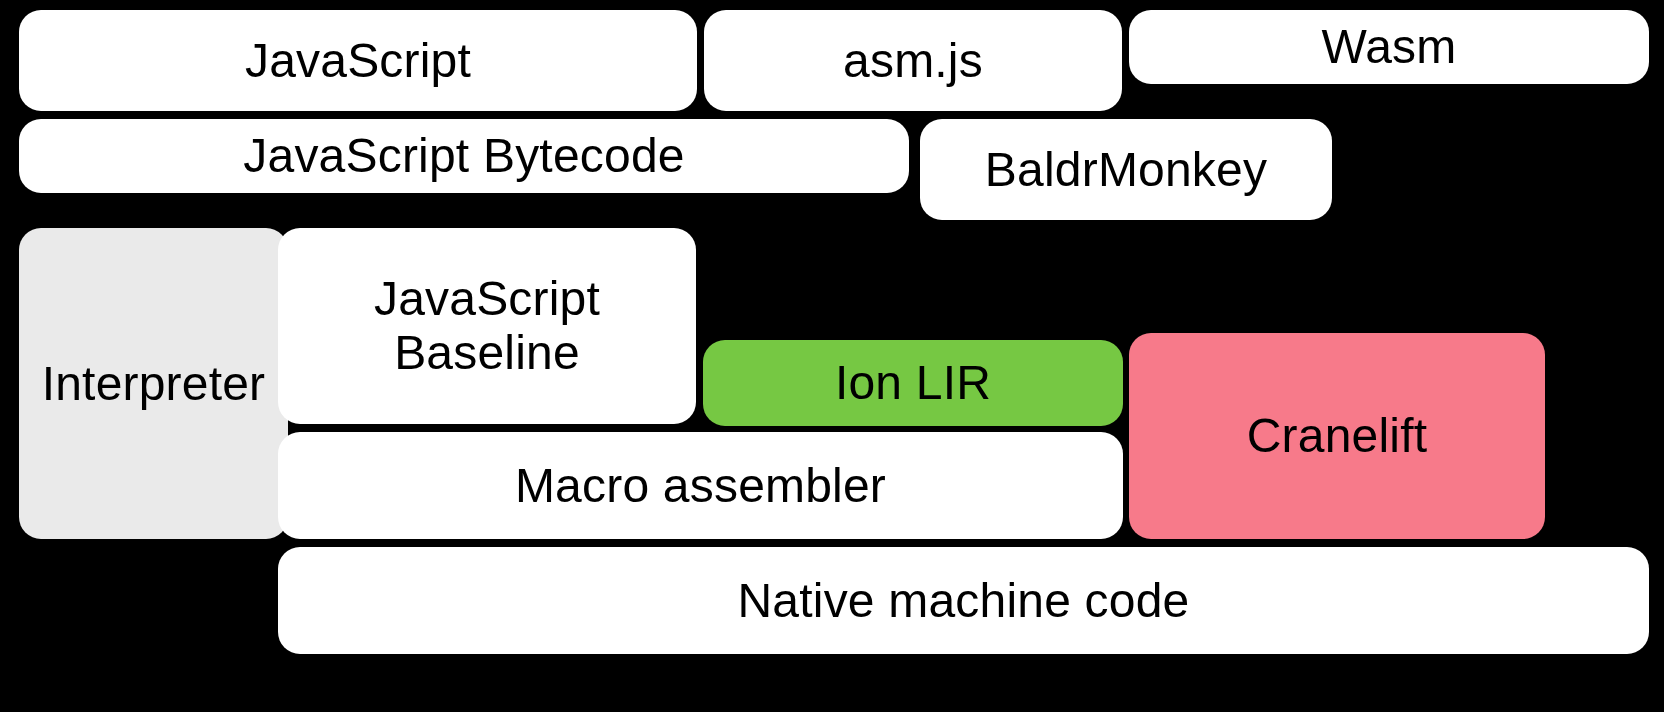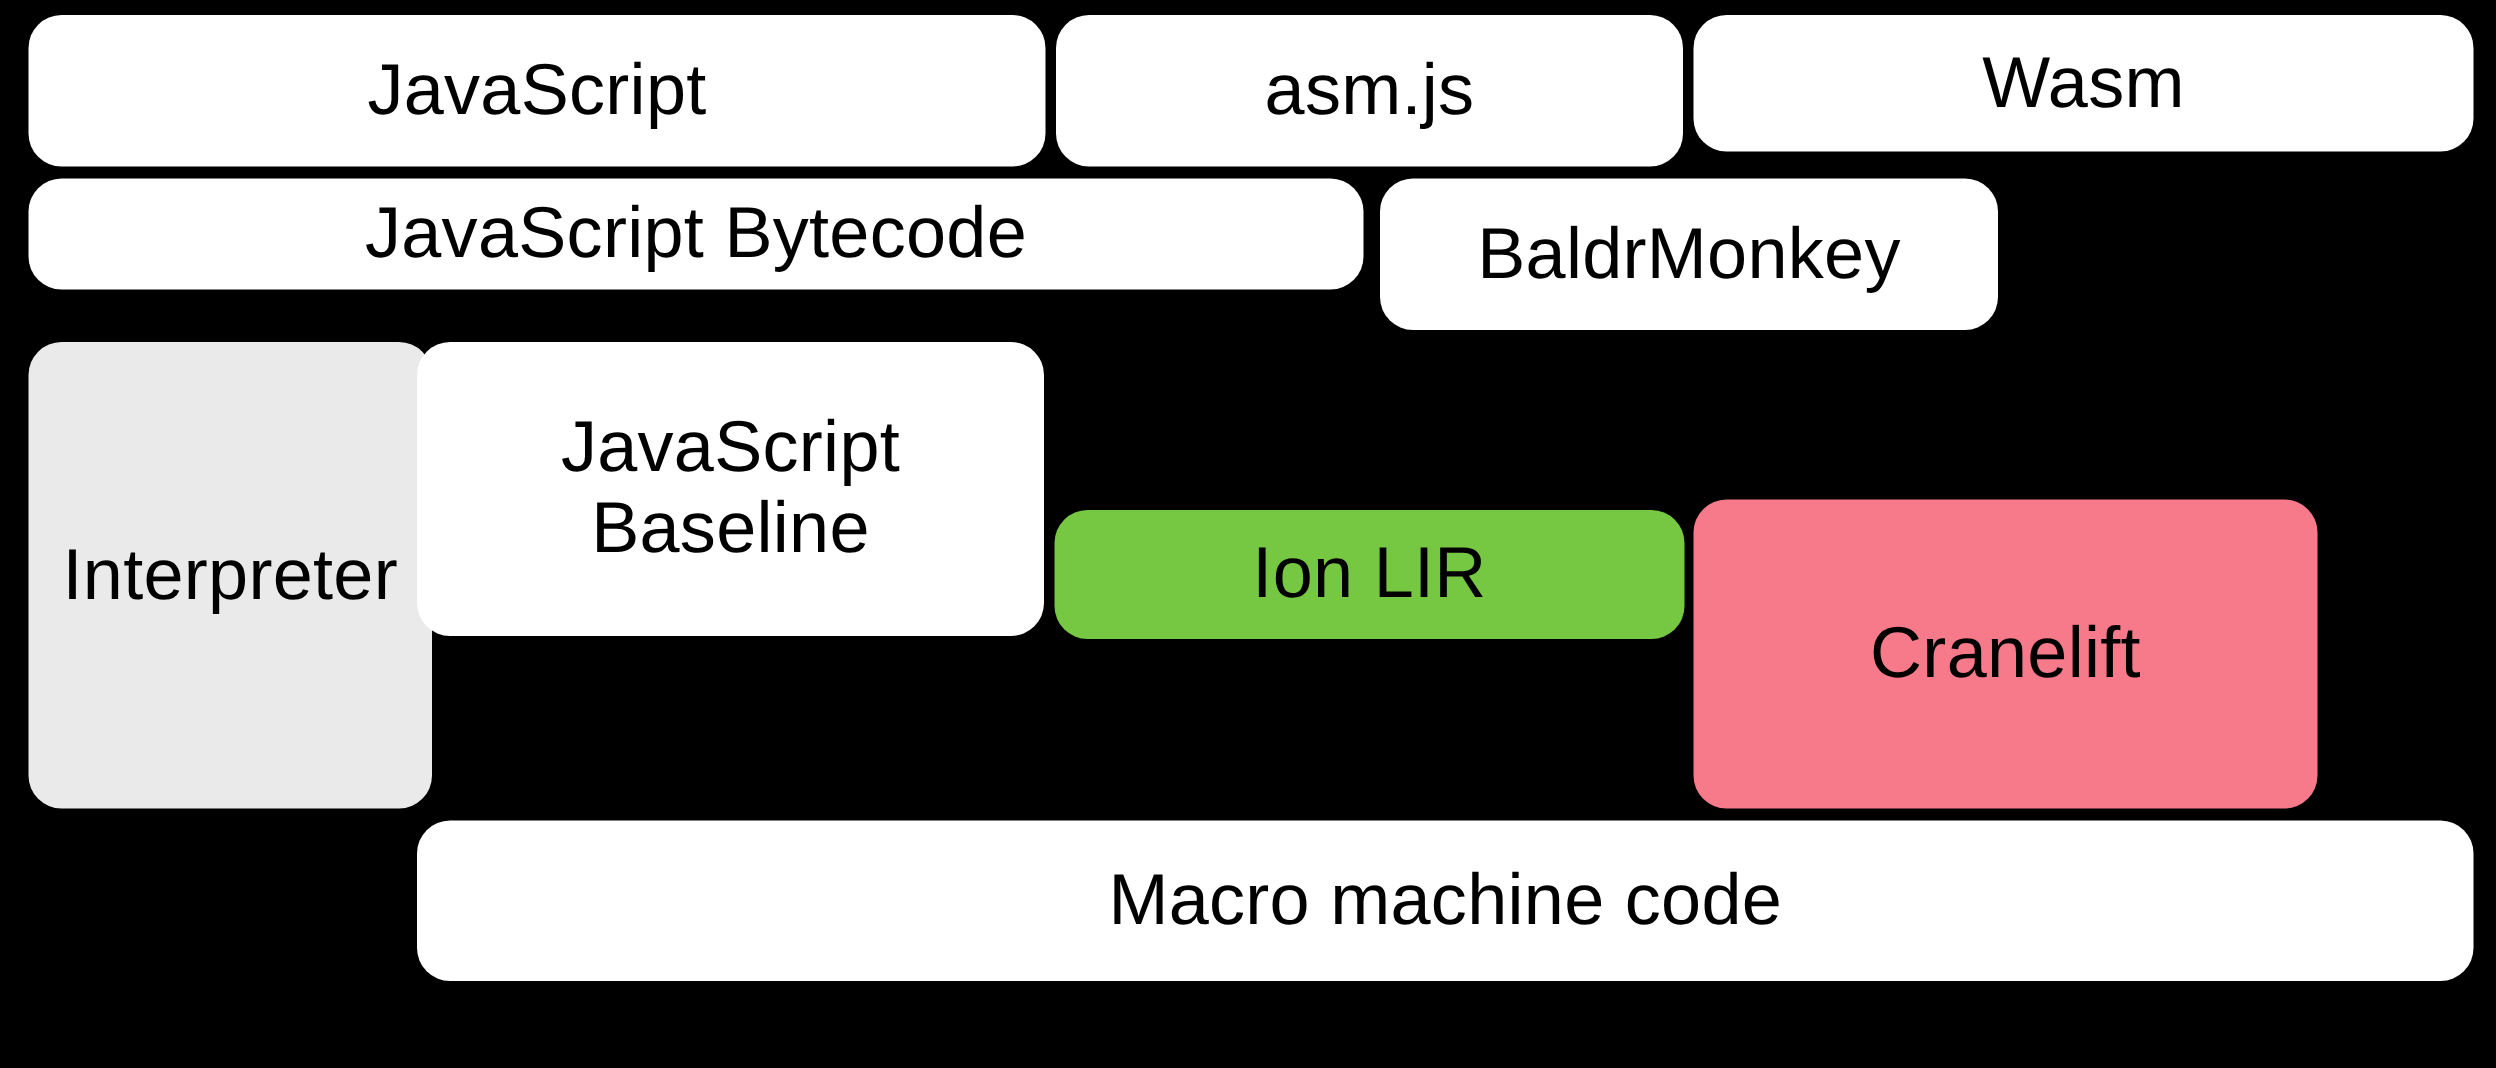--- a/index.html
+++ b/index.html
@@ -32,21 +32,21 @@
     user-select: none;
   }
   .fill-white { background: #ffffff; }
   .fill-gray  { background: #eaeaea; }
   .fill-green { background: #76c843; }
   .fill-pink  { background: #f77a8a; }
 
   
   #b-javascript      { left: 19px;   top: 10px;  width: 678px;  height: 101px; }
   #b-asmjs           { left: 704px;  top: 10px;  width: 418px;  height: 101px; }
-  #b-wasm            { left: 1129px; top: 10px;  width: 520px;  height: 91px; }
+  #b-wasm            { left: 1129px; top: 10px;  width: 520px;  height: 74px; }
 
   
   #b-js-bytecode     { left: 19px;   top: 119px; width: 890px;  height: 74px; }
   #b-baldrmonkey     { left: 920px;  top: 119px; width: 412px;  height: 101px; }
 
   
   #b-interpreter     { left: 19px;   top: 228px; width: 269px;  height: 311px; }
   #b-js-baseline     { left: 278px;  top: 228px; width: 418px;  height: 196px; }
   #b-ion-mir         { left: 703px;  top: 228px; width: 420px;  height: 106px; }
   #b-ion-lir         { left: 703px;  top: 340px; width: 420px;  height: 86px;  }
@@ -72,18 +72,19 @@
   <div class="box fill-gray" id="b-interpreter">Interpreter</div>
 
   <div class="box fill-white" id="b-baldrmonkey">BaldrMonkey</div>
 
   <div class="box fill-white" id="b-js-baseline">JavaScript
 Baseline</div>
 
 
   <div class="box fill-green" id="b-ion-lir">Ion LIR</div>
 
+  <div class="box fill-white" id="b-macro-assembler">Macro assembler</div>
 
   <div class="box fill-pink" id="b-cranelift">Cranelift</div>
 
-  <div class="box fill-white" id="b-native-code">Macro machine code</div>
+  <div class="box fill-white" id="b-native-code">Native machine code</div>
 
 </div>
 
 </body></html>

